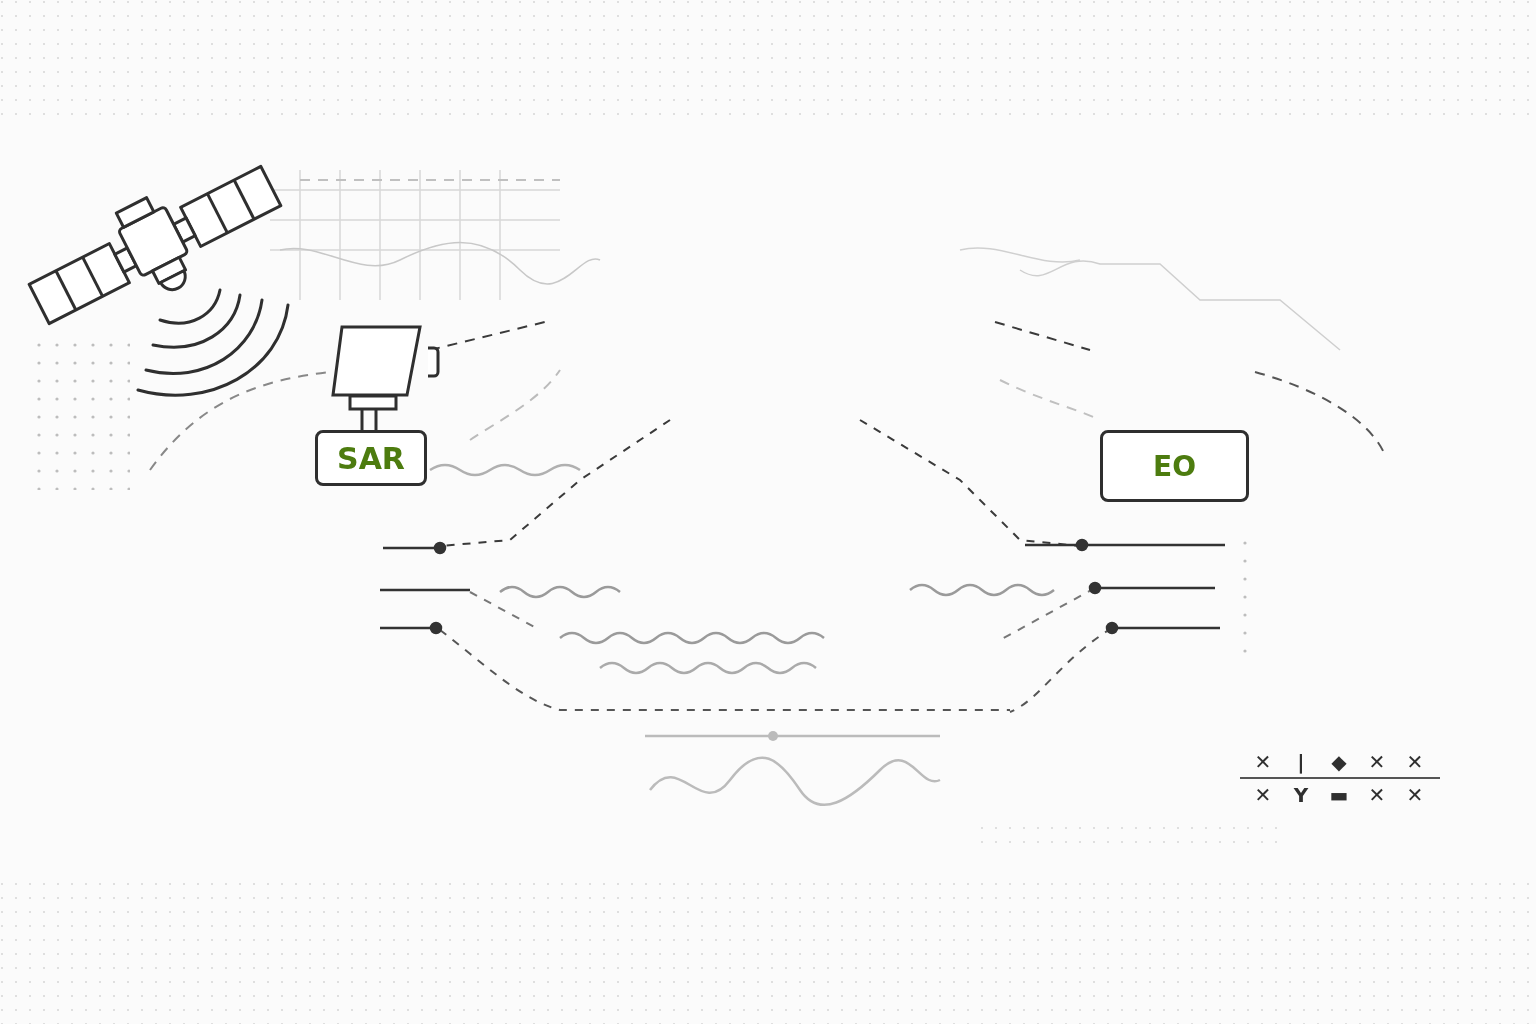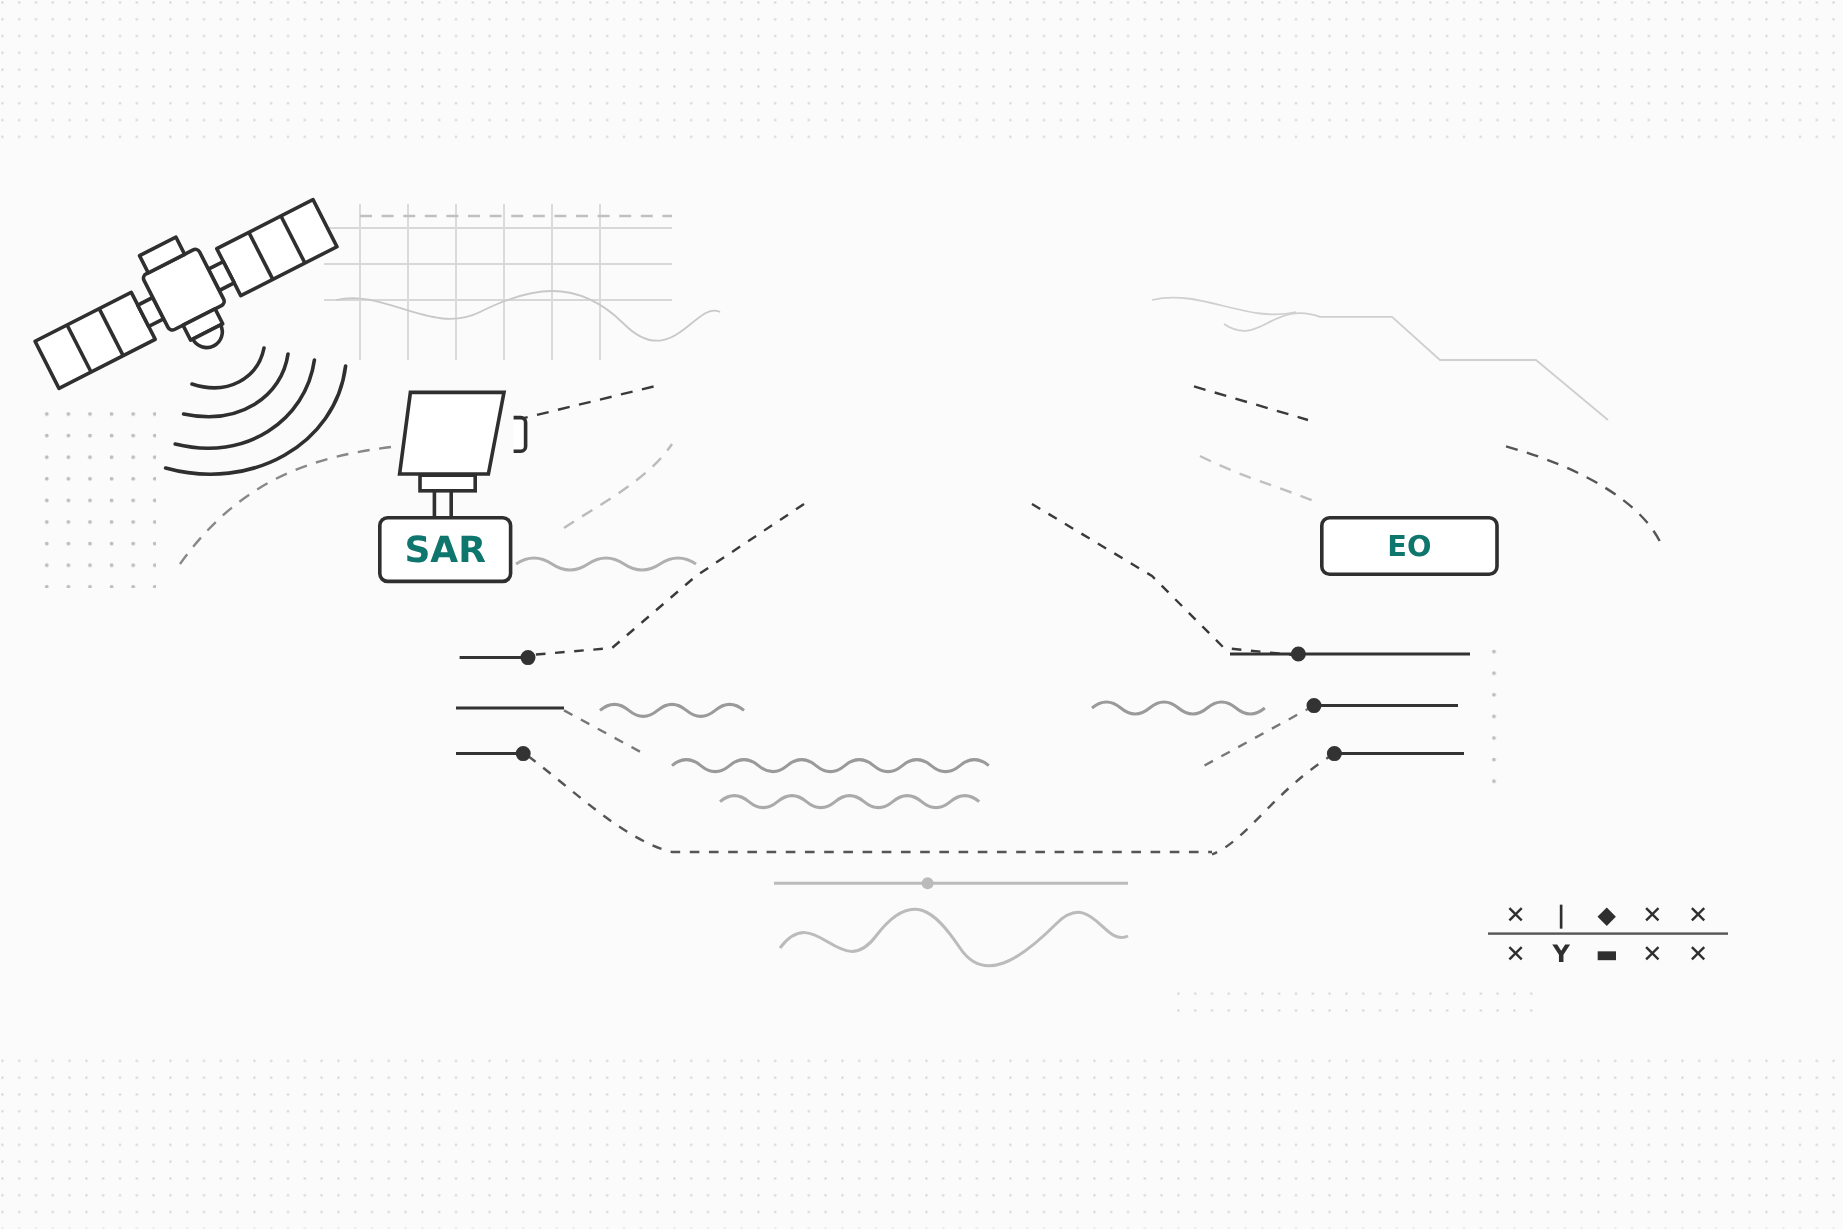--- a/index.html
+++ b/index.html
@@ -5,21 +5,21 @@
   html, body { margin:0; padding:0; }
   body {
     width:1536px; height:1024px; overflow:hidden;
     background:#fbfbfb;
     font-family:"Liberation Sans", sans-serif;
   }
   #stage { position:relative; width:1536px; height:1024px; }
   svg#art { position:absolute; left:0; top:0; }
   .lbl {
     position:absolute; display:flex; align-items:center; justify-content:center;
-    font-family:"DejaVu Sans", sans-serif; font-weight:bold; color:#0f766e;
+    font-family:"DejaVu Sans", sans-serif; font-weight:bold; color:#4d7c0f;
     background:#fff; border:3px solid #2f2f2f; border-radius:8px;
     box-sizing:border-box;
   }
 </style>
 </head>
 <body>
 
 <div id="stage">
 <svg id="art" width="1536" height="1024" viewBox="0 0 1536 1024" xmlns="http://www.w3.org/2000/svg">
   <defs>
@@ -310,21 +310,21 @@
   
   <g fill="none" stroke="#c8c8c8" stroke-width="2">
     <path d="M1210 760 C1180 760 1160 780 1160 800 S1180 815 1236 815" stroke="#bbb">
     <path d="M1150 690 C1100 690 1060 700 1000 710">
     <path d="M1360 370 C1390 380 1420 360 1460 380 C1440 370 1450 360 1460 378">
   </path></path></path></g>
 
 
 
 <div class="lbl" style="left:315px; top:430px; width:112px; height:56px; font-size:30px;">SAR</div>
-<div class="lbl" style="left:1100px; top:430px; width:149px; height:50px; font-size:24px;">EO</div>
+<div class="lbl" style="left:1100px; top:430px; width:149px; height:72px; font-size:28px;">EO</div>
 
 
 <div style="position:absolute; left:1244px; top:745px; width:190px; height:66px; display:grid; grid-template-columns:repeat(5, 1fr); grid-template-rows:1fr 1fr; align-items:center; justify-items:center; font-family:'DejaVu Sans', sans-serif; font-weight:bold; font-size:20px; color:#2f2f2f; border-top:0;">
   <span>✕</span>
   <span>|</span>
   <span>◆</span>
   <span>✕</span>
   <span>✕</span>
   <span>✕</span>
   <span>Y</span>

